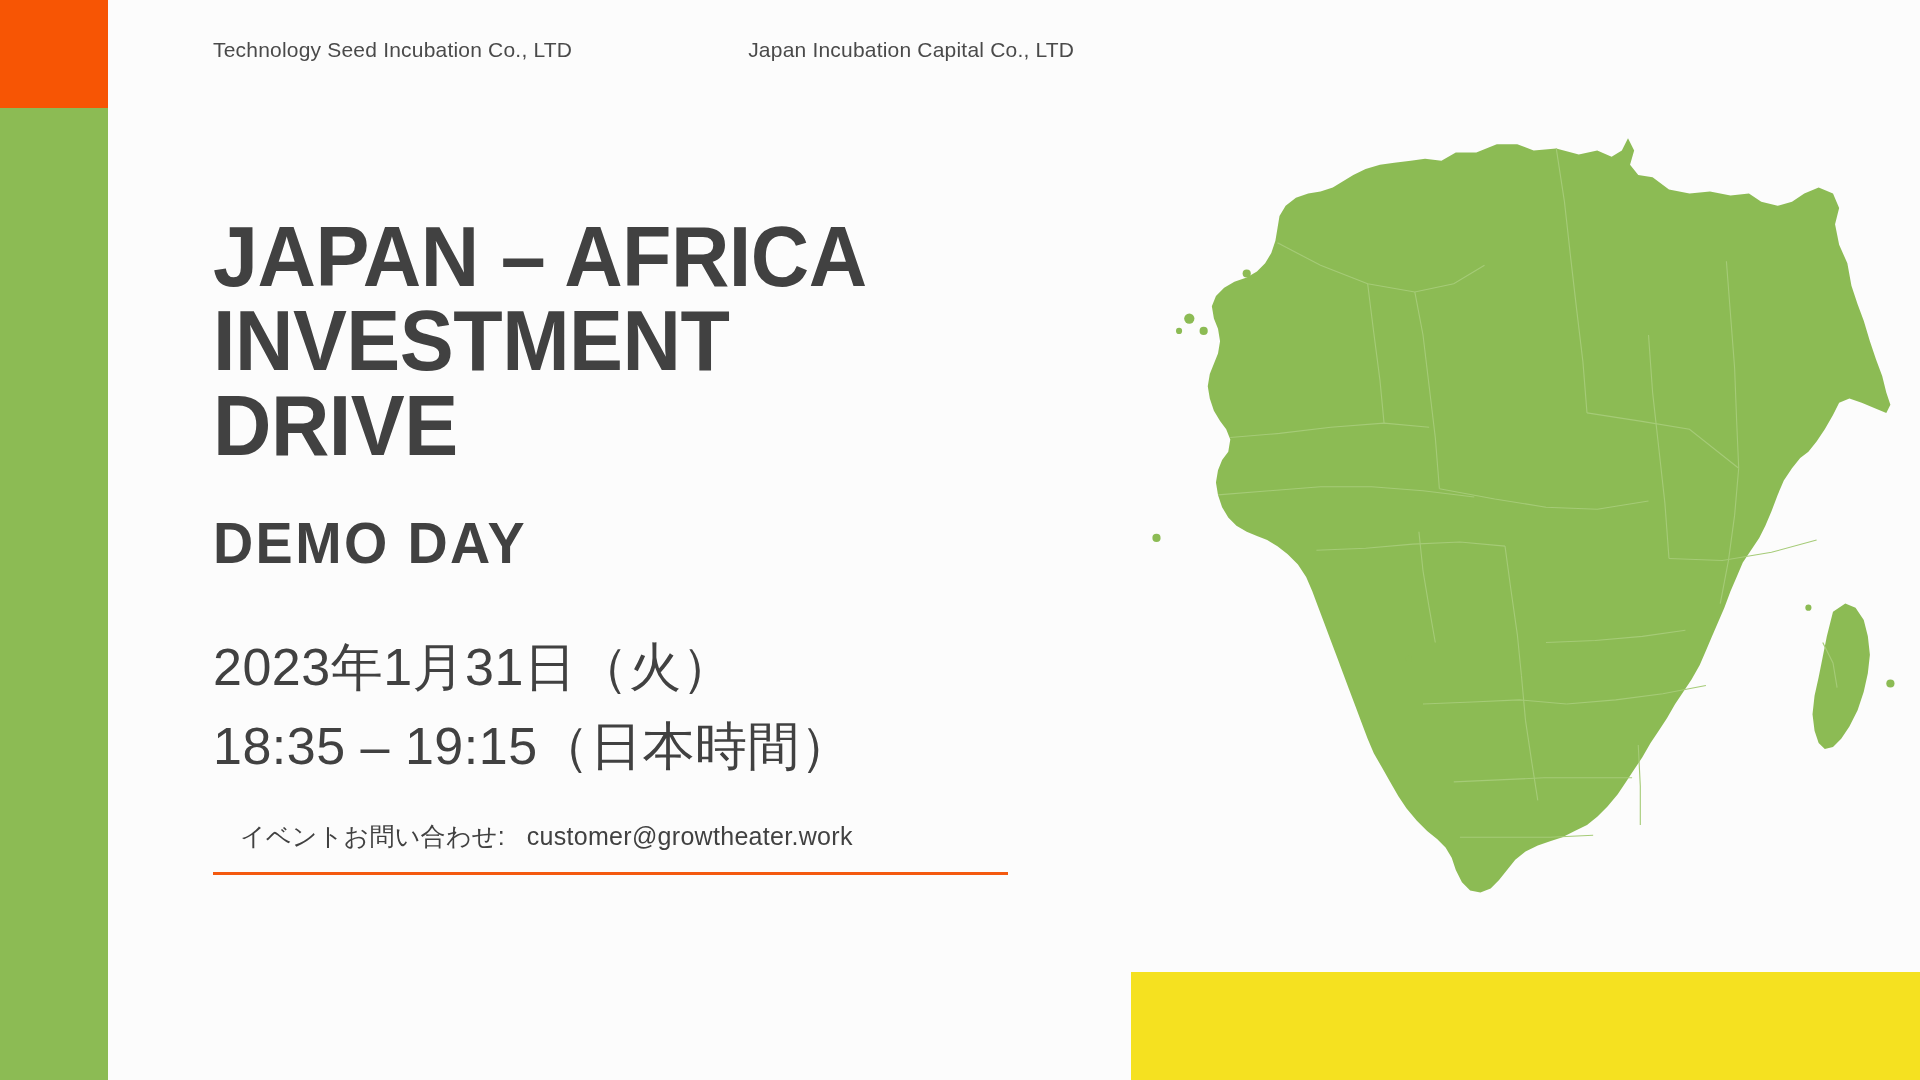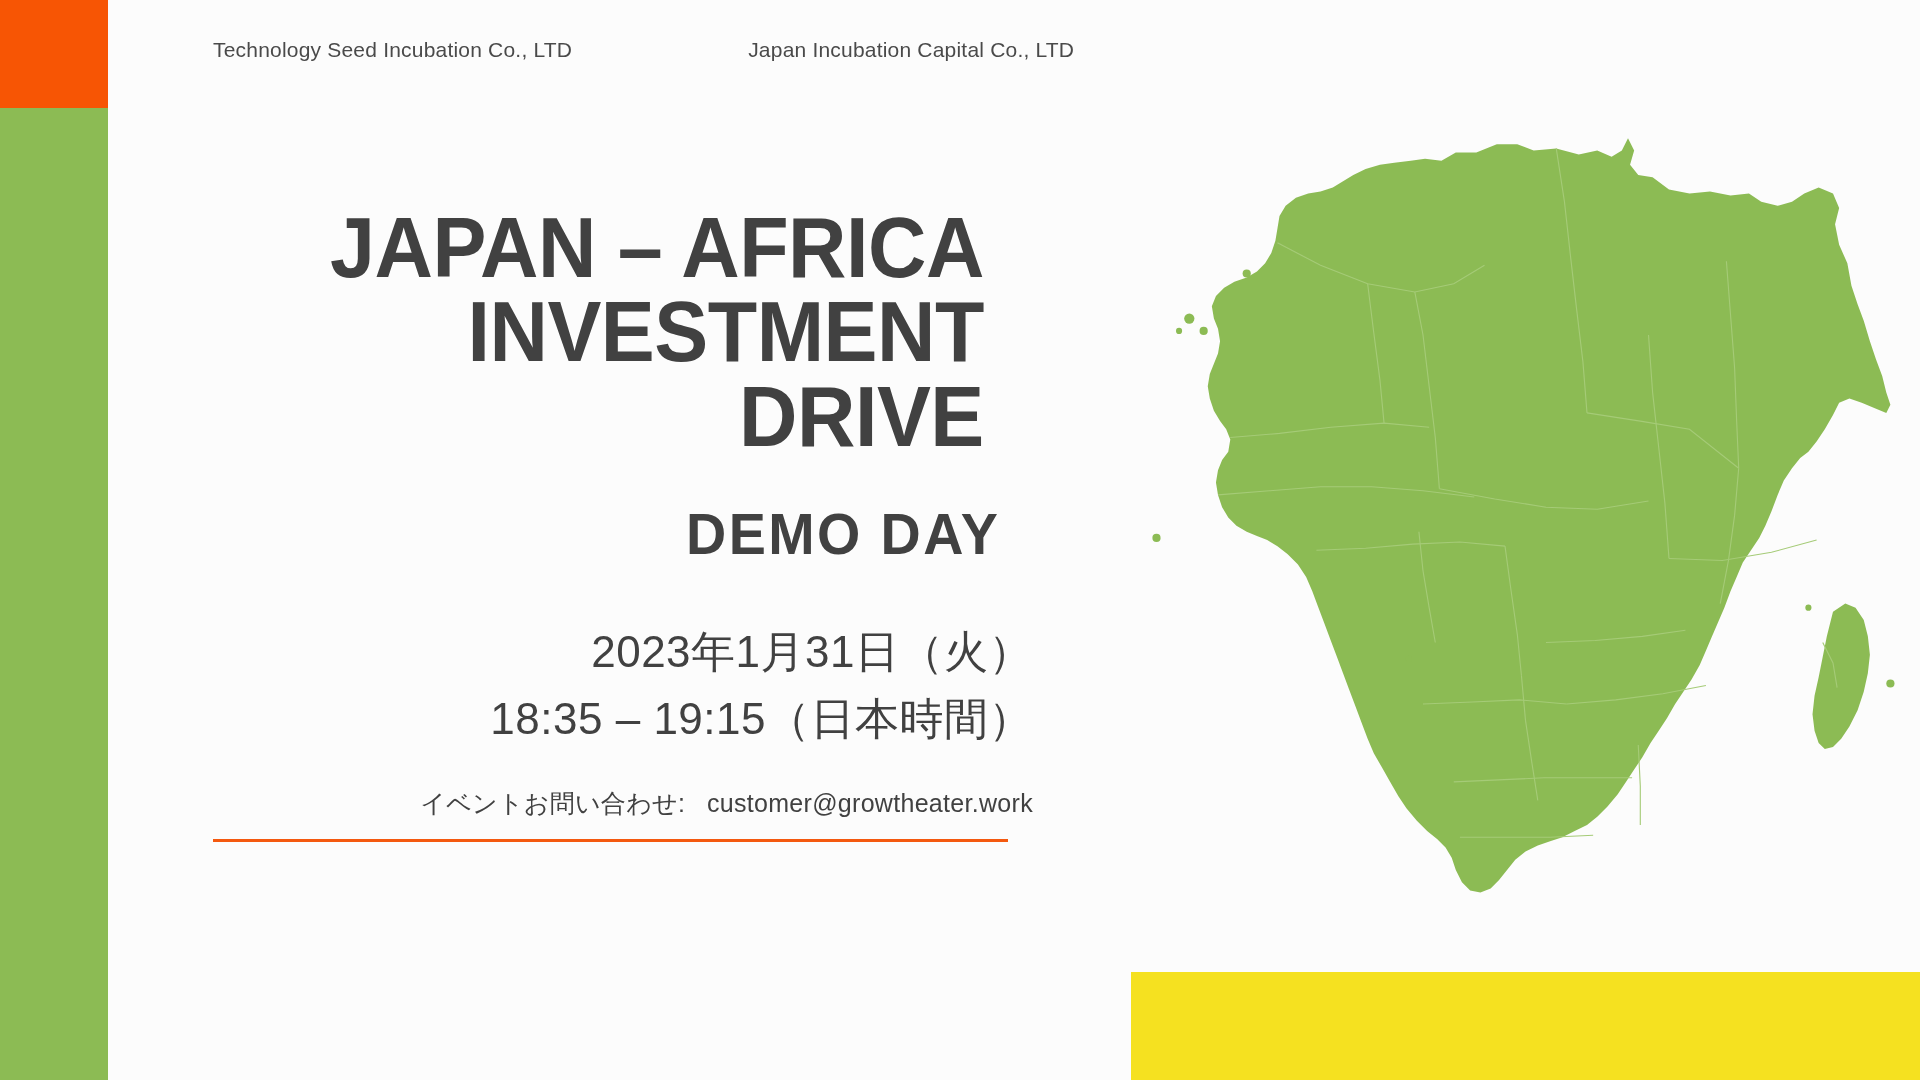--- a/index.html
+++ b/index.html
@@ -67,23 +67,22 @@
   }
   .company-gap {
     display: inline-block;
     width: 160px;
   }
 
   
   .content {
     position: absolute;
     left: 213px;
-    top: 205px;
+    top: 214px;
     width: 820px;
-    text-align: right;
   }
   .title {
     font-size: 86px;
     line-height: 0.98;
     font-weight: 700;
     color: #414141;
     letter-spacing: -0.5px;
     margin: 0;
     font-stretch: condensed;
     transform: scaleX(0.94);
@@ -96,34 +95,35 @@
     color: #414141;
     letter-spacing: 2.5px;
     margin: 42px 0 0 0;
     transform: scaleX(0.96);
     transform-origin: left top;
   }
   .datetime {
     margin-top: 52px;
   }
   .dt-line {
-    font-size: 44px;
+    font-size: 52px;
     font-weight: 400;
     color: #414141;
     line-height: 1.52;
     letter-spacing: 0.5px;
     white-space: nowrap;
   }
   .contact {
     margin-top: 34px;
     font-size: 25px;
     font-weight: 400;
     color: #414141;
     letter-spacing: 0.3px;
     white-space: nowrap;
+    margin-left: 27px;
   }
   .contact .contact-email {
     font-family: "Liberation Sans", "DejaVu Sans", sans-serif;
   }
   .rule {
     margin-top: 19px;
     width: 795px;
     height: 3px;
     background: #f4590f;
   }

